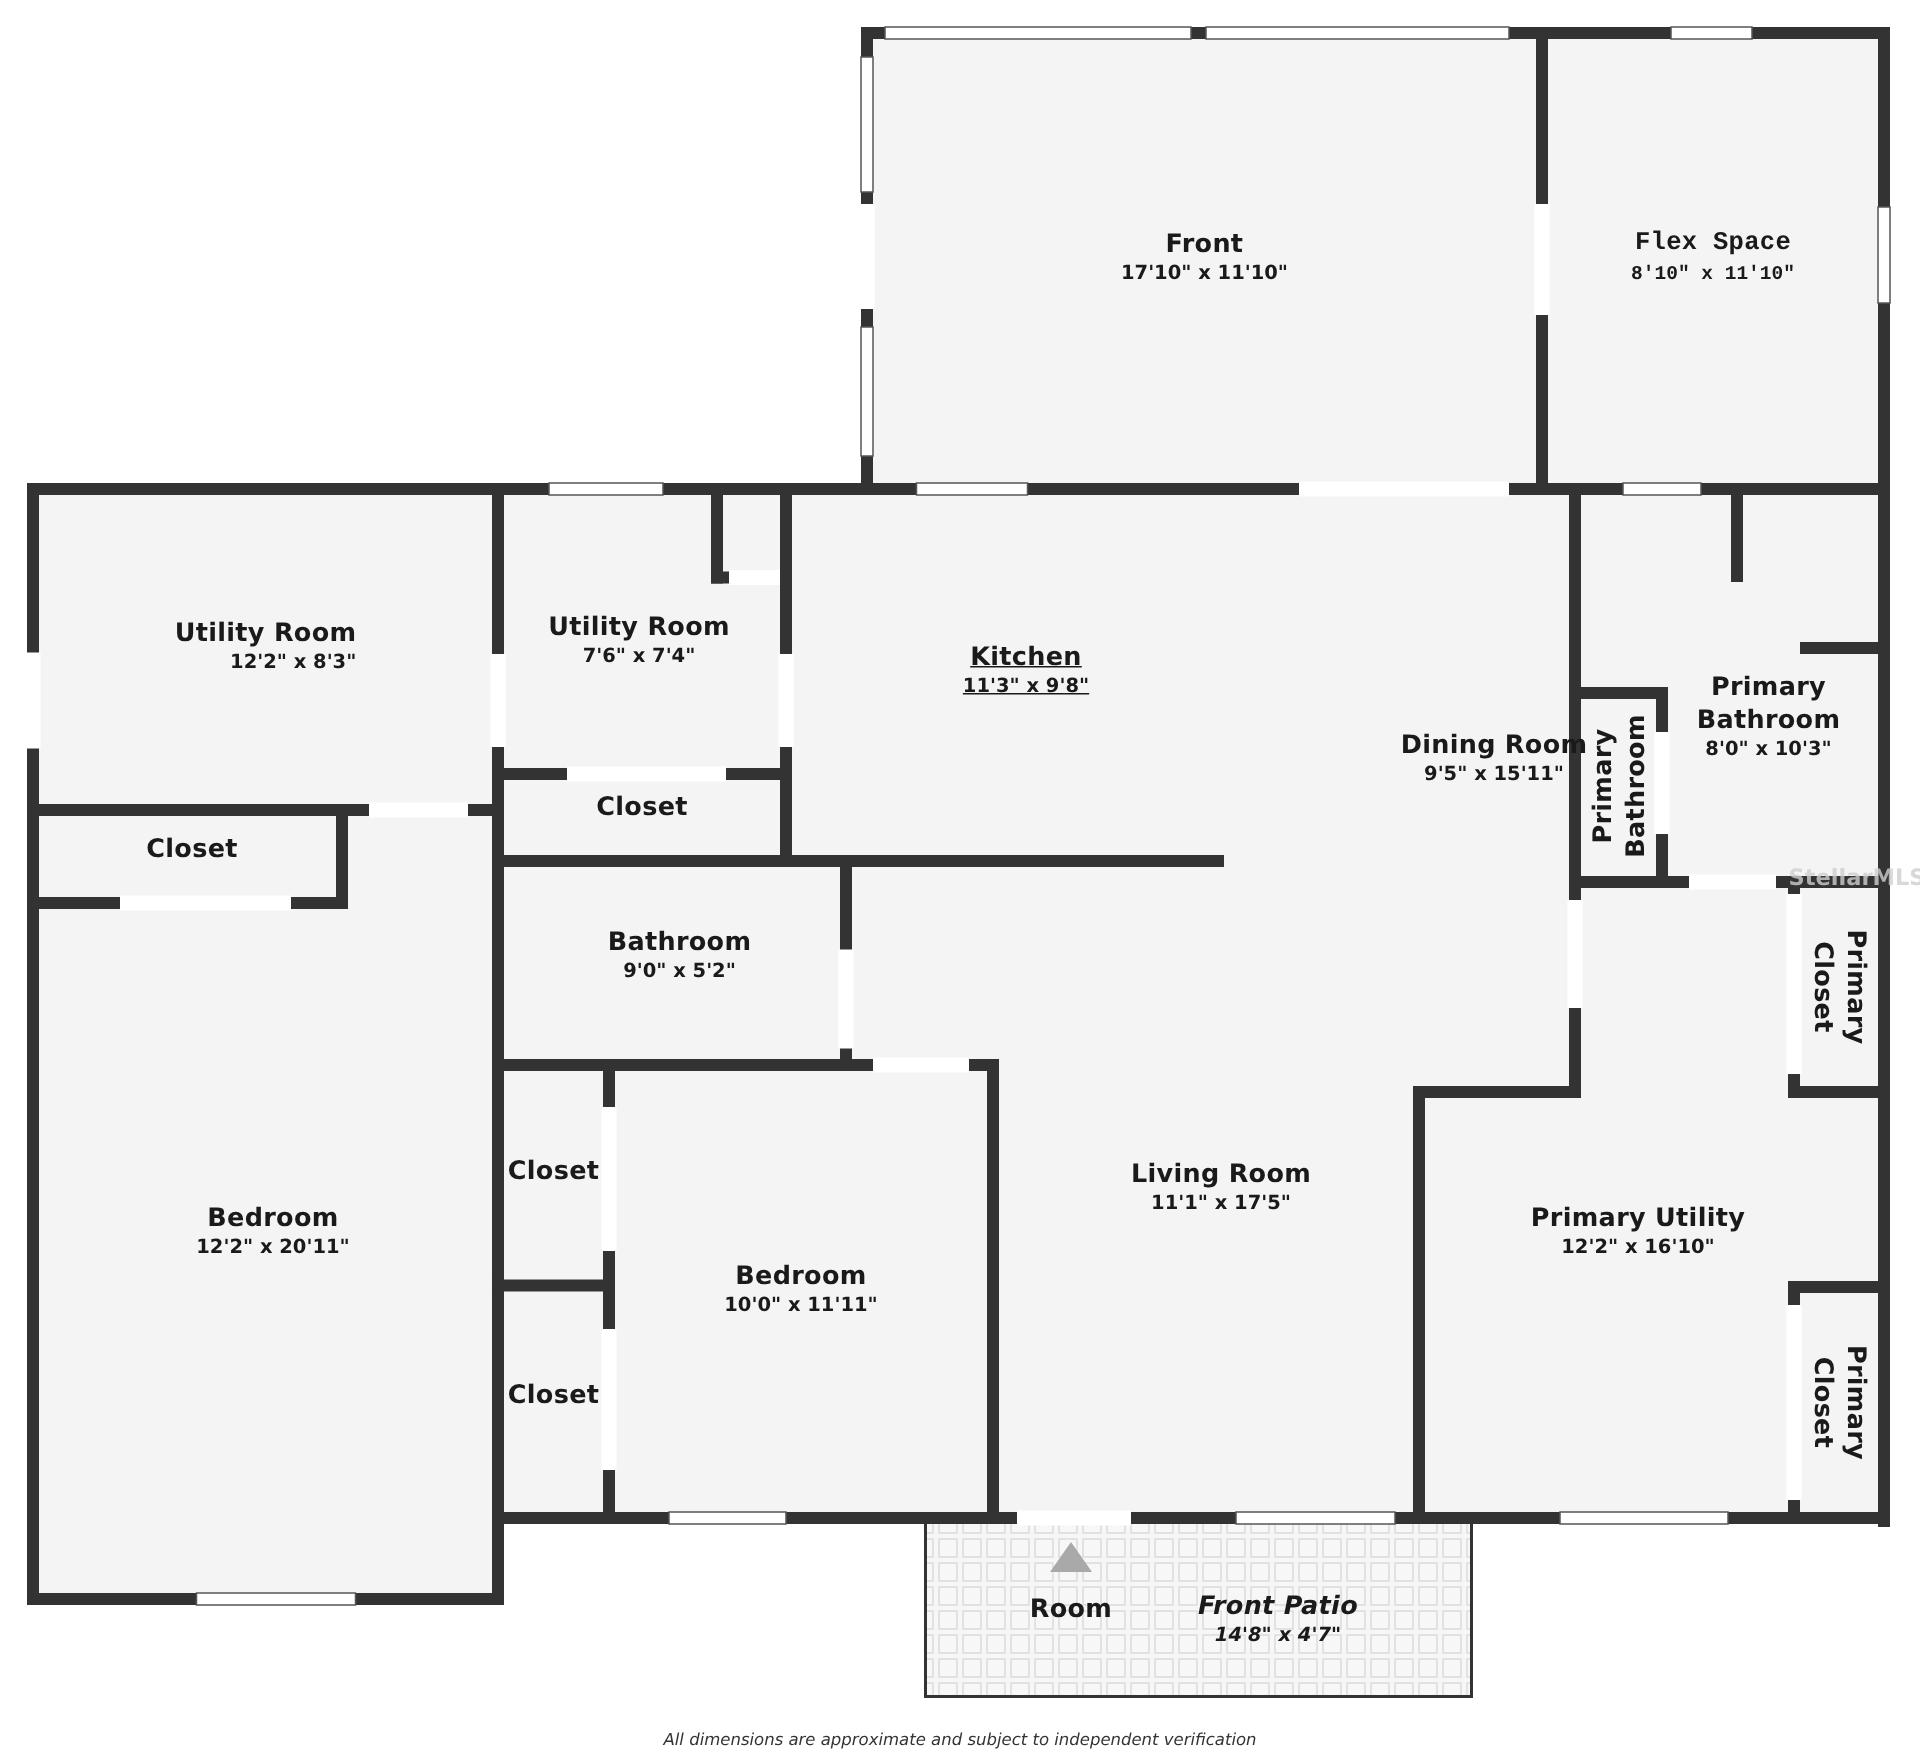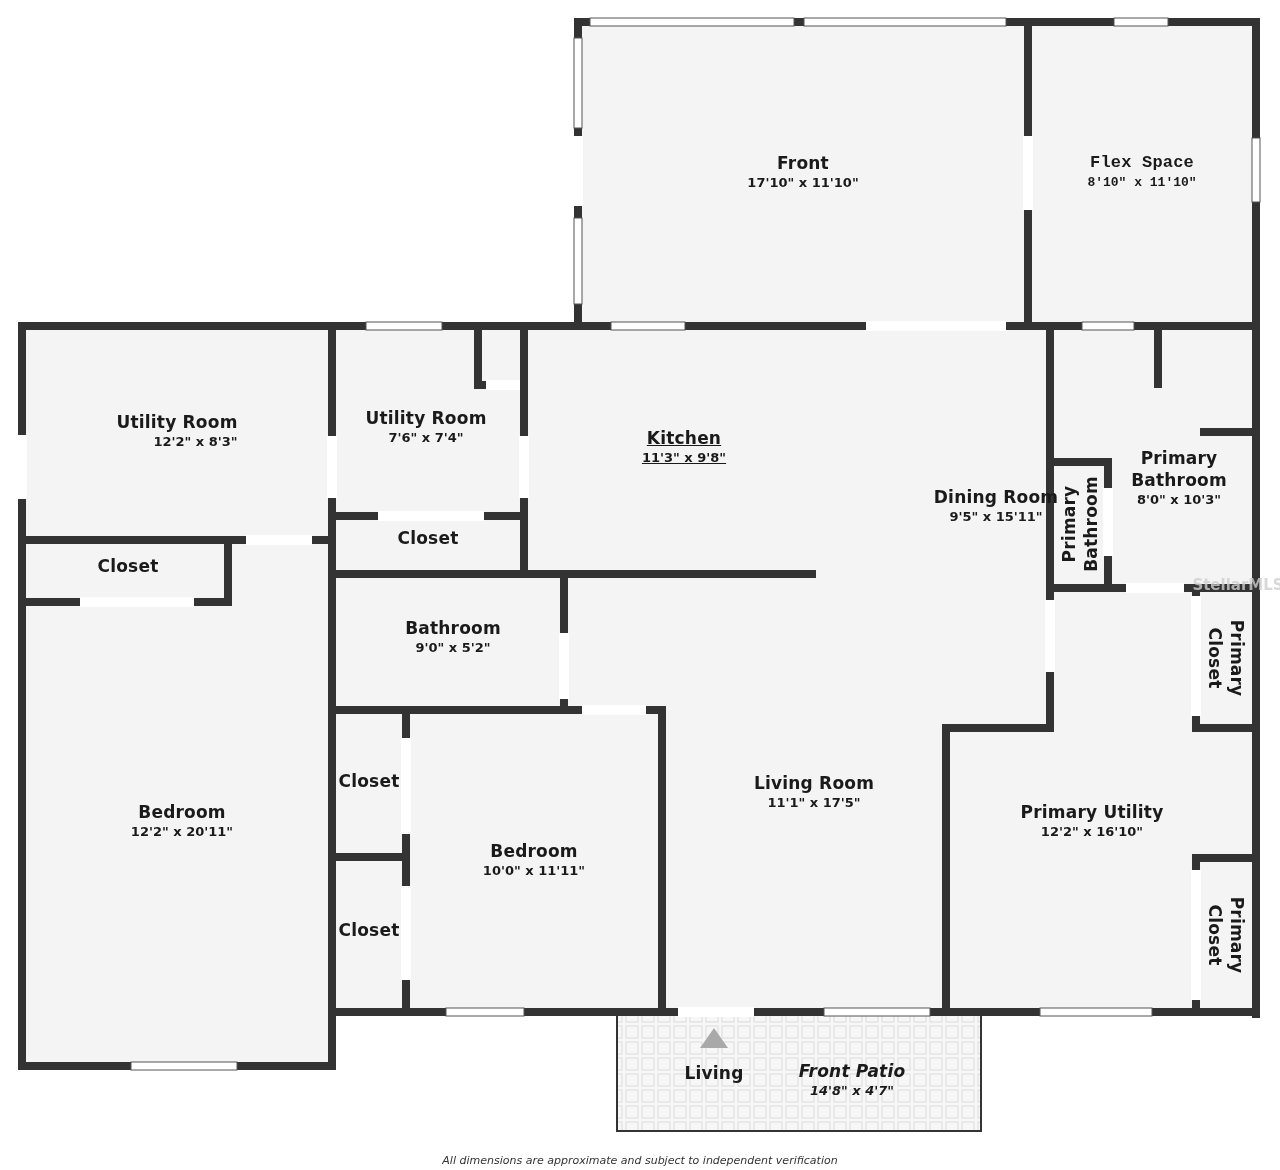--- a/index.html
+++ b/index.html
@@ -191,17 +191,17 @@
 </div>
 <div class="lbl rot-r" style="left:1226px; top:935px;">
   <div class="name">Primary</div>
   <div class="name">Closet</div>
 </div>
 <div class="lbl" style="left:852px; top:1080px;font-style:italic;">
   <div class="name">Front Patio</div>
   <div class="dim">14'8" x 4'7"</div>
 </div>
 <div class="lbl" style="left:714px; top:1073px;">
-  <div class="name">Living</div>
+  <div class="name">Room</div>
 </div>
 
 <div class="watermark">StellarMLS</div>
 <div class="disclaimer">All dimensions are approximate and subject to independent verification</div>
 
 </body></html>

